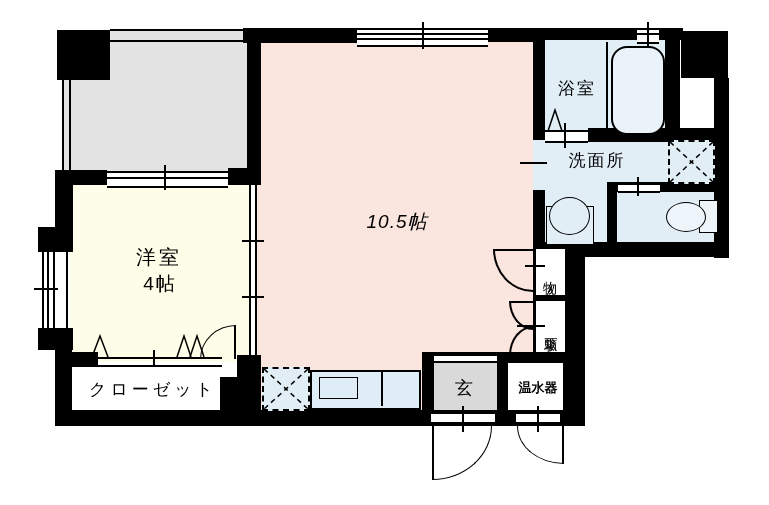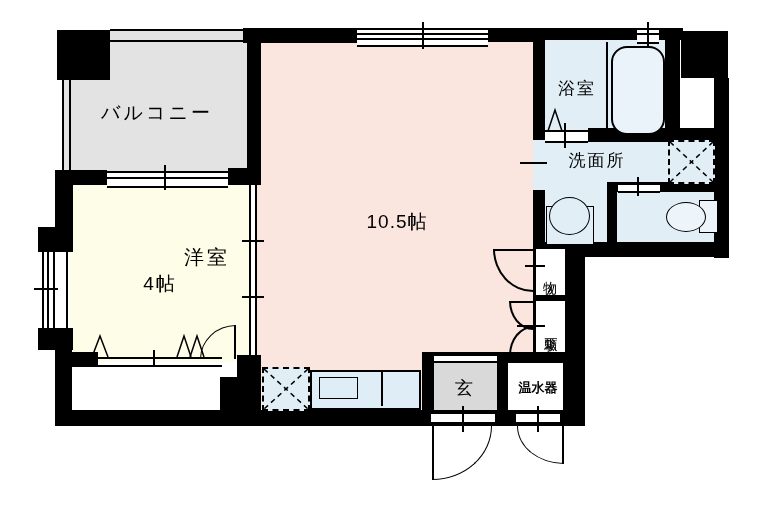--- a/index.html
+++ b/index.html
@@ -160,22 +160,22 @@
   <div class="dashbox" style="left:262px;top:367px;width:44px;height:40px;">
     <svg width="100%" height="100%" viewBox="0 0 44 40" preserveAspectRatio="none">
         <line x1="0" y1="0" x2="44" y2="40" stroke="#000" stroke-width="1.5" stroke-dasharray="5,4"></line>
         <line x1="44" y1="0" x2="0" y2="40" stroke="#000" stroke-width="1.5" stroke-dasharray="5,4"></line>
       </svg>
   </div>
   <div class="abs" style="left:310px;top:370px;width:107px;height:36px;background:#dfeef6;border:2px solid #000;"></div>
   <div class="wall" style="left:381px;top:370px;width:2px;height:36px;"></div>
   <div class="abs" style="left:319px;top:377px;width:37px;height:20px;border:1.5px solid #000;"></div>
 
-  <div class="lbl center" style="left:157px;top:113px;font-size:19px;letter-spacing:3px;">バルコニー</div>
-  <div class="lbl center" style="left:397px;top:222px;font-size:19px;letter-spacing:1px;">10.5帖</div>
-  <div class="lbl center" style="left:159px;top:257px;font-size:20px;letter-spacing:3px;margin-left:48px;">洋室</div>
+  <div class="lbl center" style="left:397px;top:222px;font-size:19px;letter-spacing:1px;font-style:italic;">10.5帖</div>
+  <div class="lbl center" style="left:159px;top:257px;font-size:20px;letter-spacing:3px;">洋室</div>
   <div class="lbl center" style="left:160px;top:284px;font-size:19px;letter-spacing:2px;">4帖</div>
   <div class="lbl center" style="left:577px;top:88px;font-size:17px;letter-spacing:2px;text-align:center;">浴室</div>
   <div class="lbl center" style="left:597px;top:160px;font-size:17px;letter-spacing:2px;">洗面所</div>
+  <div class="lbl center" style="left:153px;top:389px;font-size:17px;letter-spacing:4px;">クローゼット</div>
   <div class="lbl center" style="left:464px;top:388px;font-size:18px;">玄</div>
   <div class="lbl center" style="left:538px;top:388px;font-size:13px;font-weight:bold;">温水器</div>
 
 </div>
 
 </body></html>

